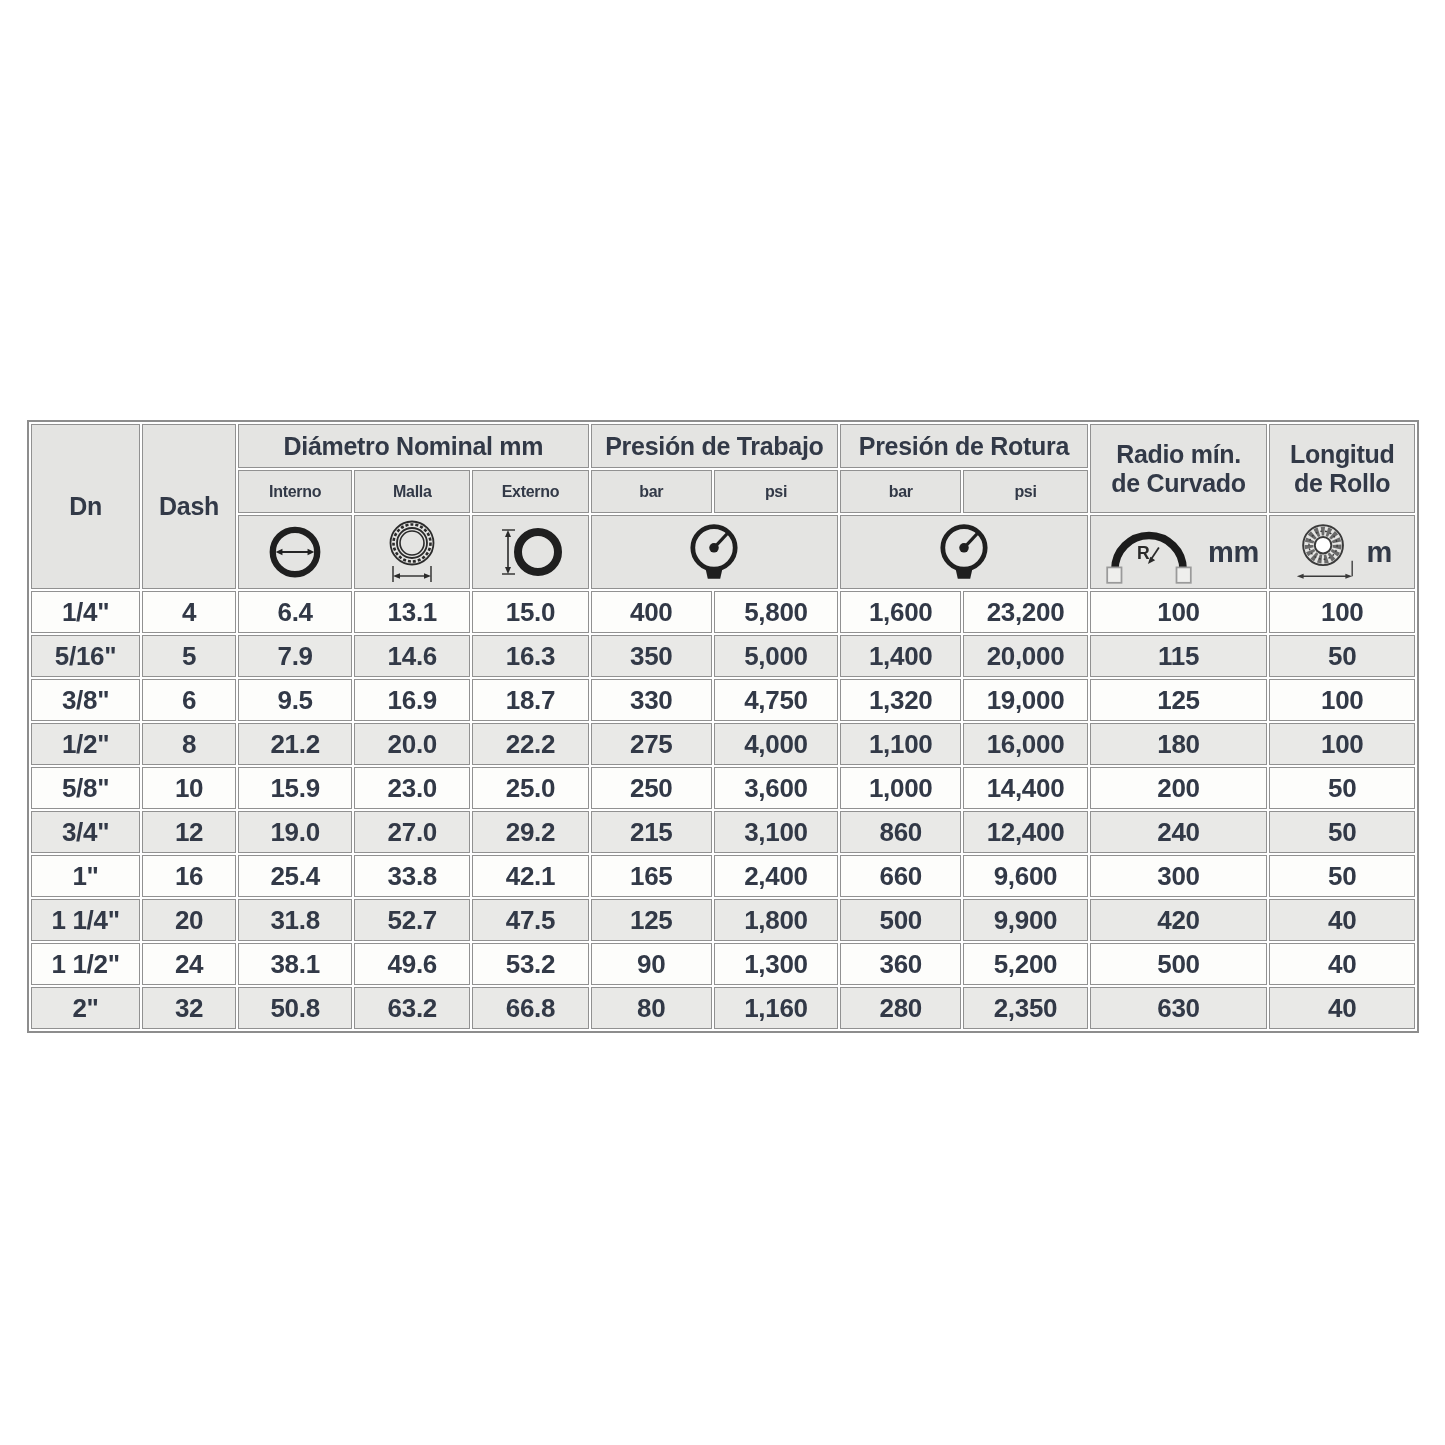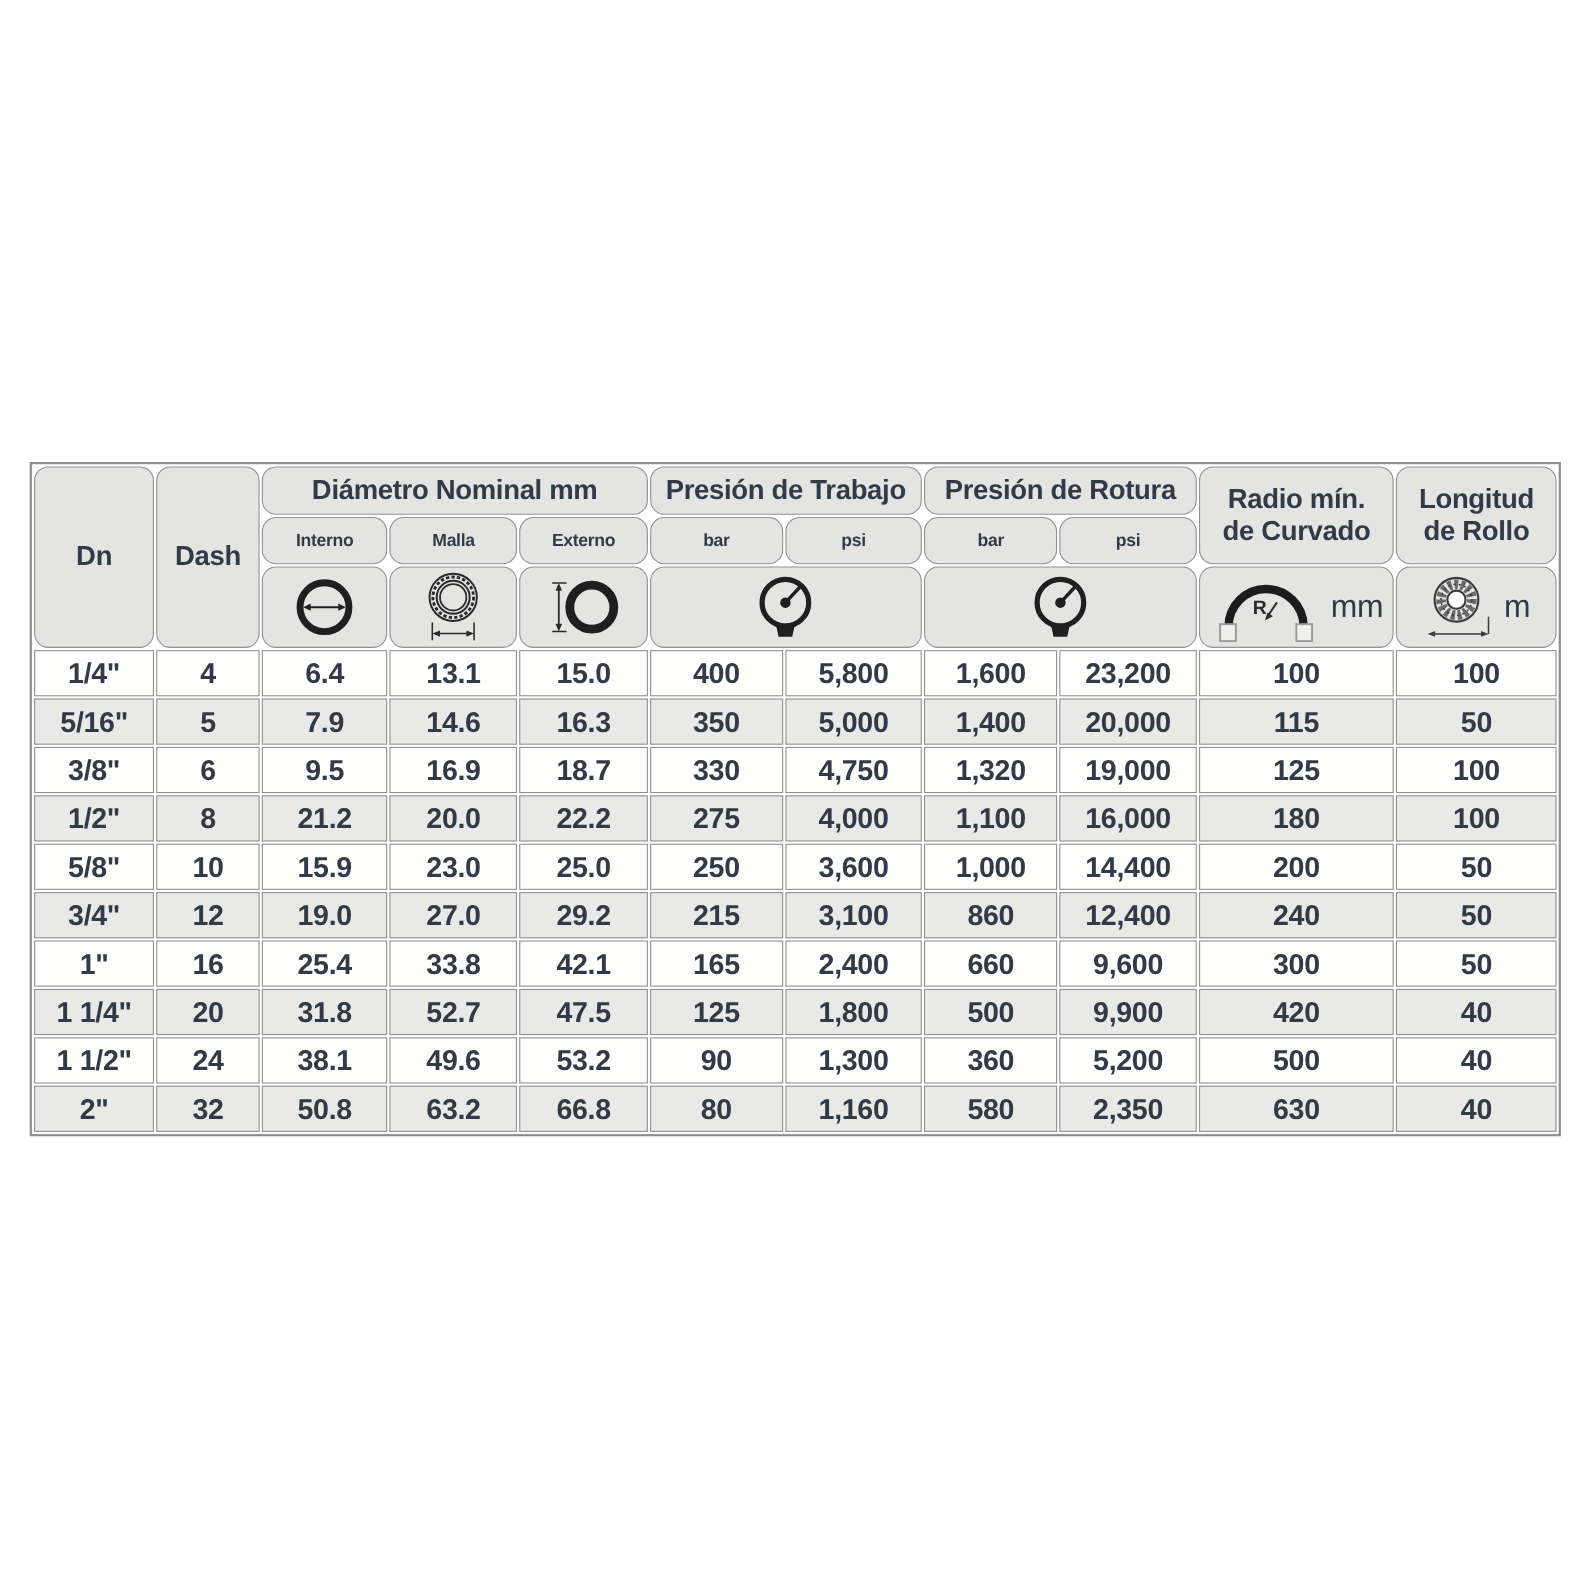--- a/index.html
+++ b/index.html
@@ -14,31 +14,31 @@
     border-collapse:separate; border-spacing:2px; table-layout:fixed;
     background:#ffffff; border:2px solid #8d8d8d;
   }
   th, td {
     border:1px solid #919191;
     text-align:center; vertical-align:middle;
     font-weight:bold; padding:0 2px;
     letter-spacing:-0.3px;
     overflow:hidden; white-space:nowrap;
   }
-  thead th { background:#e4e4e2;border-radius:13px; }
+  thead th { background:#e4e4e2; }
   tr.group-row th { height:42px; font-size:25px; }
   tr.sub-row th { height:41px; font-size:16px; }
   tr.icon-row th { height:72px; }
   th.big-span { font-size:27px; }
   th.two-line { font-size:25px; line-height:1.14; }
   tbody td { height:40px; font-size:26px; }
   tbody tr.even td { background:#fdfdfb; }
   tbody tr.odd td { background:#e9e9e7; }
   .icon-wrap { display:flex; align-items:center; justify-content:center; gap:8px; }
-  .unit { font-size:29px; font-weight:normal; color:#323947; }
+  .unit { font-size:29px; font-weight:bold; color:#323947; }
   svg { display:block; }
 </style>
 </head>
 <body>
 
 <div class="sheet">
   <table class="spec">
     <colgroup>
       <col style="width:108px">
         <col style="width:93px">
@@ -284,20 +284,20 @@
           <td>40</td>
         </tr>
         <tr class="odd">
           <td>2"</td>
           <td>32</td>
           <td>50.8</td>
           <td>63.2</td>
           <td>66.8</td>
           <td>80</td>
           <td>1,160</td>
-          <td>580</td>
+          <td>280</td>
           <td>2,350</td>
           <td>630</td>
           <td>40</td>
         </tr>
       </tbody>
   </table>
 </div>
 
 </body></html>

